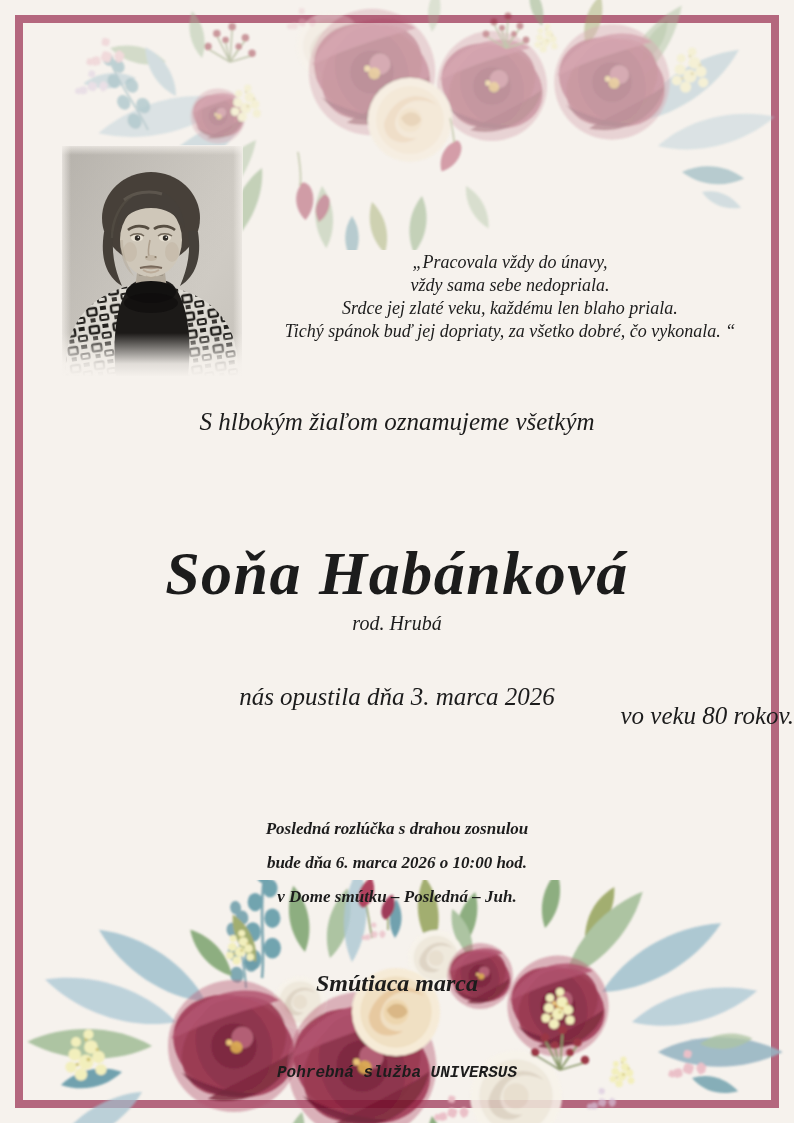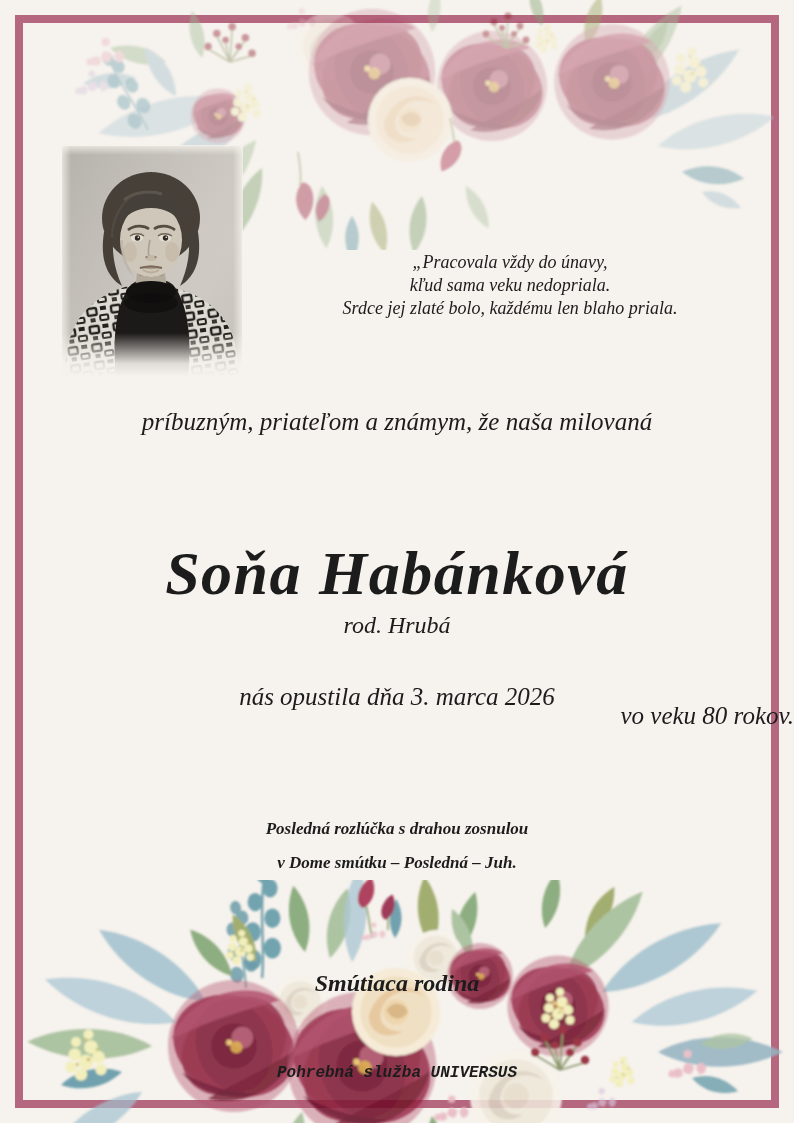--- a/index.html
+++ b/index.html
@@ -16,21 +16,21 @@
   .photo svg{display:block;width:100%;height:100%;}
   .fade{position:absolute;pointer-events:none;}
   .fb{left:0;right:0;bottom:-1px;height:44px;background:linear-gradient(to bottom,rgba(246,242,237,0),rgba(246,242,237,.9) 70%,#f6f2ed);}
   .ft{left:0;right:0;top:-1px;height:10px;background:linear-gradient(to top,rgba(246,242,237,0),rgba(246,242,237,.8));}
   .fl{top:0;bottom:0;left:-1px;width:10px;background:linear-gradient(to left,rgba(246,242,237,0),rgba(246,242,237,.8));}
   .fr{top:0;bottom:0;right:-1px;width:10px;background:linear-gradient(to right,rgba(246,242,237,0),rgba(246,242,237,.8));}
   .txt{position:absolute;left:0;width:794px;text-align:center;font-style:italic;z-index:4;}
   .quote{left:240px;width:540px;top:251px;font-size:18px;line-height:23px;}
   .announce{top:405px;font-size:25px;line-height:34px;}
   .name{top:538px;font-size:62px;font-weight:bold;letter-spacing:1.5px;line-height:1.15;text-align:center;}
-  .maiden{top:612px;font-size:24px;}
+  .maiden{top:612px;font-size:20px;}
   .pass1{top:683px;font-size:25px;}
   .pass2{top:702px;font-size:25px;text-align:right;}
   .farewell{top:812px;font-size:17px;line-height:34px;font-weight:bold;}
   .family{top:970px;font-size:24px;font-weight:bold;}
   .service{top:1064px;font-size:16px;font-weight:bold;font-family:Liberation Mono, monospace;}
 </style>
 </head>
 <body>
 
 <div class="page">
@@ -277,34 +277,36 @@
       <path d="M84 130 C87 132 91 132 94 130" stroke="#b5a896" stroke-width="1.2" fill="none" opacity=".6"></path>
     </svg>
     <div class="fade ft"></div>
     <div class="fade fl"></div>
     <div class="fade fr"></div>
     <div class="fade fb"></div>
   </div>
 
   <div class="txt quote">
     <div>„Pracovala vždy do únavy,</div>
-    <div>kľud sama veku nedopriala.</div>
-    <div>Srdce jej zlaté bolo, každému len blaho priala.</div>
+    <div>vždy sama sebe nedopriala.</div>
+    <div>Srdce jej zlaté veku, každému len blaho priala.</div>
+    <div>Tichý spánok buď jej dopriaty, za všetko dobré, čo vykonala. “</div>
   </div>
 
   <div class="txt announce">
-    <div>príbuzným, priateľom a známym, že naša milovaná</div>
+    <div>S hlbokým žiaľom oznamujeme všetkým</div>
   </div>
 
   <div class="txt name">Soňa Habánková</div>
   <div class="txt maiden">rod. Hrubá</div>
   <div class="txt pass1">nás opustila dňa 3. marca 2026</div>
   <div class="txt pass2">vo veku 80 rokov.</div>
 
   <div class="txt farewell">
     <div>Posledná rozlúčka s drahou zosnulou</div>
+    <div>bude dňa 6. marca 2026 o 10:00 hod.</div>
     <div>v Dome smútku – Posledná – Juh.</div>
   </div>
 
-  <div class="txt family">Smútiaca rodina</div>
+  <div class="txt family">Smútiaca marca</div>
   <div class="txt service">Pohrebná služba UNIVERSUS</div>
 
 </div>
 
 </body></html>

